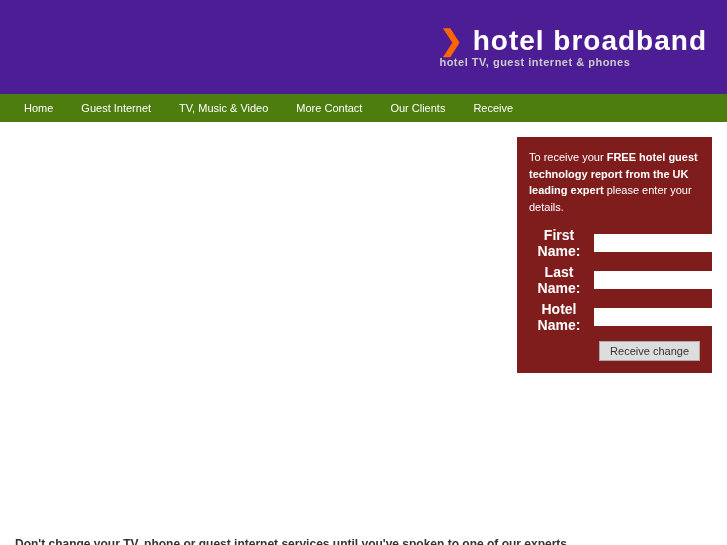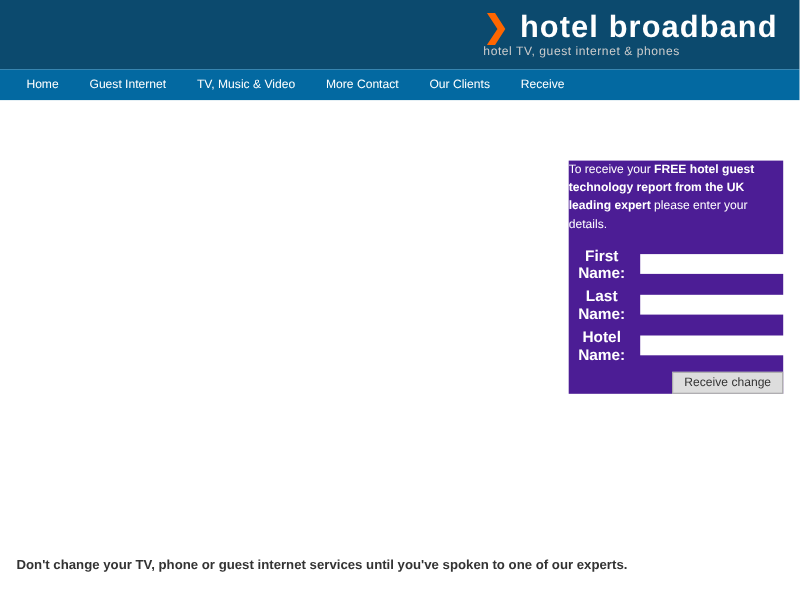--- a/index.html
+++ b/index.html
@@ -6,22 +6,22 @@
     body {
       width: 727px;
       min-height: 545px;
       font-family: Arial, sans-serif;
       font-size: 12px;
       background: #ffffff;
     }
 
     
     #header {
-      background: #0c4a6e;
-      height: 63px;
+      background: #4c1d95;
+      height: 94px;
       display: flex;
       align-items: center;
       justify-content: flex-end;
       padding-right: 20px;
     }
     #logo-area {
       display: flex;
       flex-direction: column;
       align-items: flex-start;
       color: #ffffff;
@@ -34,25 +34,26 @@
       line-height: 1.1;
     }
     #logo-title span.arrow {
       color: #ff6600;
       font-style: normal;
     }
     #logo-subtitle {
       font-size: 11px;
       color: #cccccc;
       letter-spacing: 0.5px;
+      font-weight: bold;
     }
 
     
     #navbar {
-      background: #0369a1;
+      background: #4d7c0f;
       height: 28px;
       display: flex;
       align-items: center;
       padding: 0 10px;
     }
     #navbar a, #navbar span {
       color: #ffffff;
       text-decoration: none;
       font-size: 11px;
       padding: 0 14px;
@@ -81,23 +82,23 @@
       font-weight: bold;
     }
 
     
     #right-panel {
       width: 195px;
       flex-shrink: 0;
     }
 
     #form-box {
-      background: #4c1d95;
-      color: #ffffff;
-      margin-top: 40px;
+      background: #7f1d1d;
+      padding: 12px;
+      color: #ffffff;
     }
 
     #form-intro {
       font-size: 11px;
       line-height: 1.5;
       margin-bottom: 12px;
     }
 
     #form-intro .highlight {
       font-weight: bold;

